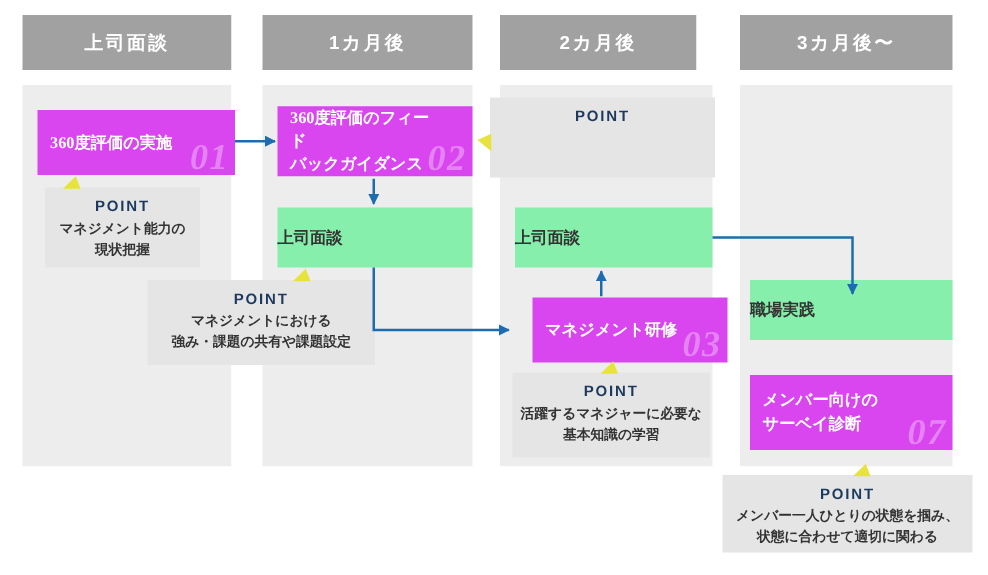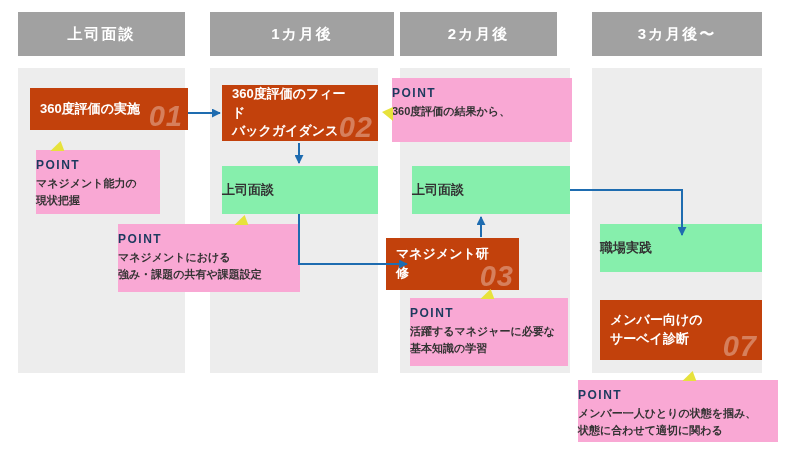--- a/index.html
+++ b/index.html
@@ -9,35 +9,35 @@
 
   .hdr {
     position:absolute; top:12px; height:44px; background:#a1a1a1;
     color:#ffffff; font-weight:bold; font-size:15px; letter-spacing:2px;
     display:flex; align-items:center; justify-content:center; z-index:2;
   }
   .panel { position:absolute; top:68px; height:305px; background:#ededed; z-index:1; }
 
   .box { position:absolute; z-index:10; display:flex; flex-direction:column; justify-content:center; }
   .blue {
-    background:#c2410c; color:#ffffff; font-weight:bold; font-size:13px;
-    padding-left:10px; padding-right:30px; line-height:1.45;
+    background:#d946ef; color:#ffffff; font-weight:bold; font-size:13px;
+    padding-left:10px; padding-right:30px; line-height:1.45;font-family:Liberation Serif, serif;
   }
   .blue .bl { display:block; }
   .num {
     position:absolute; right:5px; bottom:-1px; line-height:1;
     font-size:29px; font-weight:bold; font-style:italic; letter-spacing:1px;
     color:rgba(255,255,255,0.33); padding:0;
   }
   .white {
     background:#86efac; color:#333333; font-weight:bold; font-size:13px;
   }
 
   .point {
-    position:absolute; z-index:10; background:#f9a8d4; 
+    position:absolute; z-index:10; background:#e5e5e5; text-align:center;
     padding-top:8px;
   }
   .pt-label { font-weight:bold; font-size:12px; letter-spacing:1.5px; color:#1c3a5e; margin-bottom:3px; }
   .pt-line { font-size:11px; line-height:1.5; color:#333333; font-weight:bold; }
 
   .tail { position:absolute; width:0; height:0; }
   .tail-up {
     top:-9px;
     border-left:7px solid transparent; border-right:7px solid transparent;
     border-bottom:10px solid #e7e23c;
@@ -52,21 +52,21 @@
 
   .arrows { position:absolute; left:0; top:0; z-index:20; pointer-events:none; }
   .ar { stroke:#1e6cb0; stroke-width:2; fill:none; marker-end:url(#ah); }
 </style>
 </head>
 <body>
 
 <div class="canvas">
 
   <div class="hdr" style="left:18px;width:167px">上司面談</div>
-  <div class="hdr" style="left:210px;width:184px">1カ月後</div>
+  <div class="hdr" style="left:210px;width:168px">1カ月後</div>
   <div class="hdr" style="left:400px;width:157px">2カ月後</div>
   <div class="hdr" style="left:592px;width:170px">3カ月後〜</div>
 
   <div class="panel" style="left:18px;width:167px"></div>
   <div class="panel" style="left:210px;width:168px"></div>
   <div class="panel" style="left:400px;width:170px"></div>
   <div class="panel" style="left:592px;width:170px"></div>
 
   <svg class="arrows" width="790" height="460" viewBox="0 0 790 460">
     <defs>
@@ -74,21 +74,21 @@
         <path d="M0,0 L10,5 L0,10 z" fill="#1e6cb0"></path>
       </marker>
     </defs>
     <path class="ar" d="M188,113 H220"></path>
     <path class="ar" d="M299,143 V163"></path>
     <path class="ar" d="M299,214 V264 H407"></path>
     <path class="ar" d="M481,237 V217"></path>
     <path class="ar" d="M570,190 H682 V235"></path>
   </svg>
 
-  <div class="box blue" style="left:30px;top:88px;width:158px;height:42px">
+  <div class="box blue" style="left:30px;top:88px;width:158px;height:52px">
     <span class="bl">360度評価の実施</span>
     <span class="num">01</span>
   </div>
 
   <div class="point" style="left:36px;top:150px;width:124px;height:64px">
     <span class="tail tail-up" style="left:16px"></span>
     <div class="pt-label">POINT</div>
     <div class="pt-line">マネジメント能力の</div>
     <div class="pt-line">現状把握</div>
   </div>
@@ -106,28 +106,27 @@
   <div class="point" style="left:118px;top:224px;width:182px;height:68px">
     <span class="tail tail-up" style="left:118px"></span>
     <div class="pt-label">POINT</div>
     <div class="pt-line">マネジメントにおける</div>
     <div class="pt-line">強み・課題の共有や課題設定</div>
   </div>
 
   <div class="point" style="left:392px;top:78px;width:180px;height:64px">
     <span class="tail tail-left" style="top:28px"></span>
     <div class="pt-label">POINT</div>
-    <div class="pt-line">360度評価の結果から、</div>
   </div>
 
   <div class="box white" style="left:412px;top:166px;width:158px;height:48px">
     <span>上司面談</span>
   </div>
 
-  <div class="box blue" style="left:386px;top:238px;width:133px;height:52px">
+  <div class="box blue" style="left:426px;top:238px;width:156px;height:52px">
     <span class="bl">マネジメント研修</span>
     <span class="num">03</span>
   </div>
 
   <div class="point" style="left:410px;top:298px;width:158px;height:68px">
     <span class="tail tail-up" style="left:72px"></span>
     <div class="pt-label">POINT</div>
     <div class="pt-line">活躍するマネジャーに必要な</div>
     <div class="pt-line">基本知識の学習</div>
   </div>

